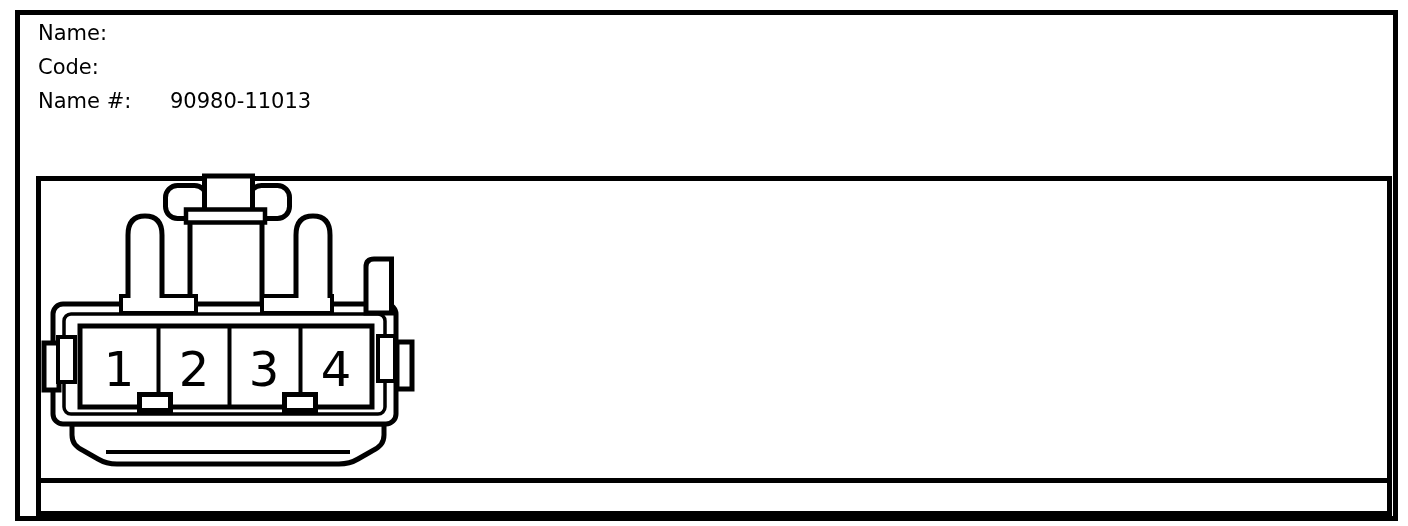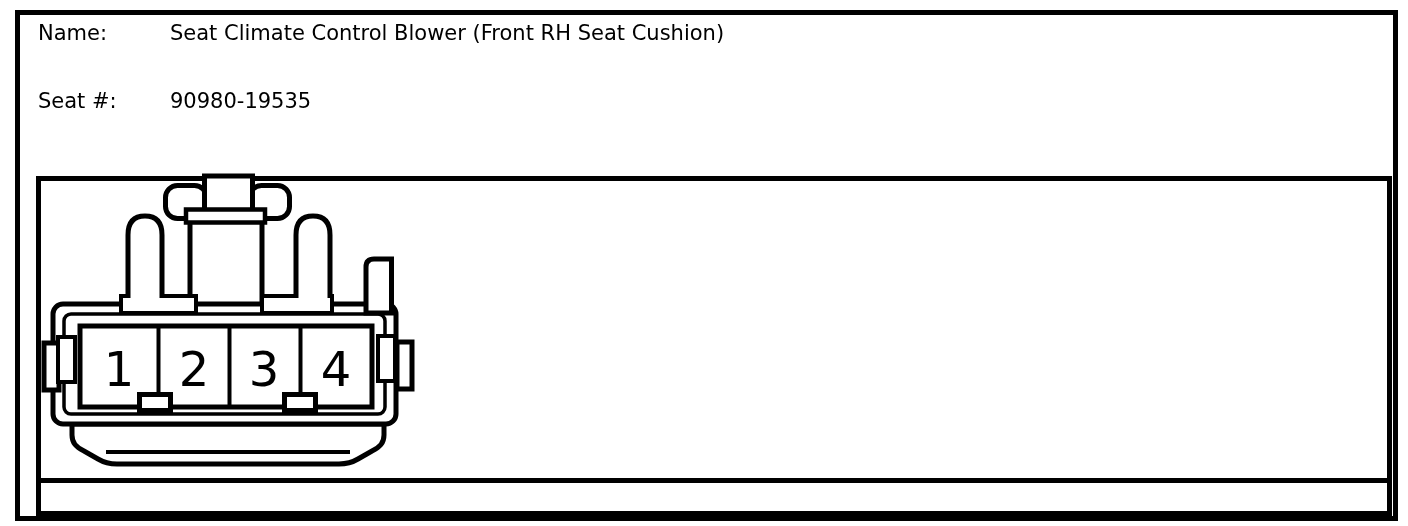--- a/index.html
+++ b/index.html
@@ -75,27 +75,27 @@
 </head>
 <body>
 
 <div id="page">
 
   <div id="outer-frame"></div>
 
   <div id="header-fields">
     <div class="field-row">
       <span class="field-label">Name:</span>
-      <span class="field-value">Seat Climate Control Blower (Front RH Seat Cushion)</span>
     </div>
     <div class="field-row">
+      <span class="field-label">Code:</span>
     </div>
     <div class="field-row">
-      <span class="field-label">Seat #:</span>
-      <span class="field-value">90980-19535</span>
+      <span class="field-label">Name #:</span>
+      <span class="field-value">90980-11013</span>
     </div>
   </div>
 
   <div id="diagram-box"></div>
   <div id="bottom-strip"></div>
 
   <svg id="connector-svg" viewBox="36 170 430 312" xmlns="http://www.w3.org/2000/svg">
 
     <line class="ln" x1="190" y1="220" x2="190" y2="302" stroke-width="5"></line>
     <line class="ln" x1="262" y1="220" x2="262" y2="302" stroke-width="5"></line>

